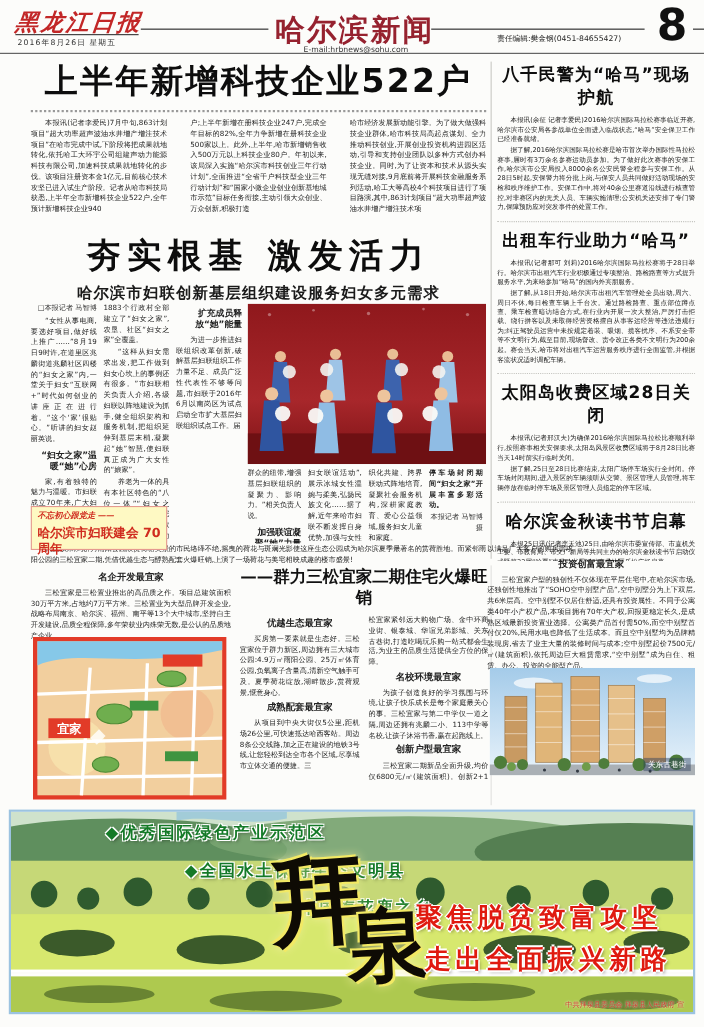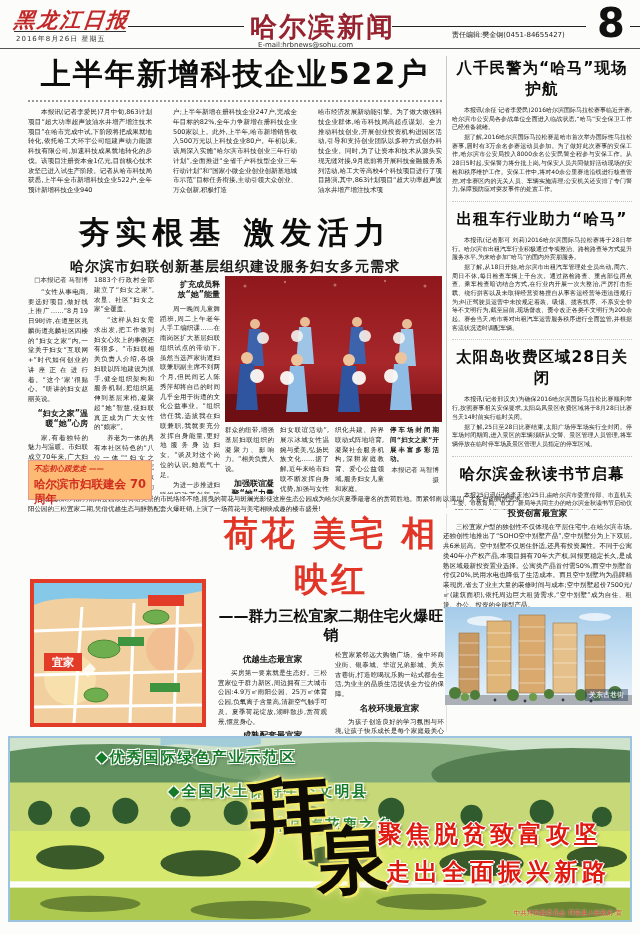--- a/index.html
+++ b/index.html
@@ -13,21 +13,21 @@
   .noindent { text-indent:0; }
   
   .logo { left:14px; top:6px; font-size:21px; font-weight:900; color:#c22727; font-style:italic;
           letter-spacing:2px; transform:skewX(-6deg); font-family:"DejaVu Serif","Liberation Serif",serif; }
   .logo-rule { left:14px; top:31px; width:112px; border-top:1.5px solid #333; }
   .mast-date { left:16px; top:34px; font-size:7px; color:#333; letter-spacing:1px; }
   .rule-l { left:128px; top:26px; width:116px; border-top:1.5px solid #222; }
   .rule-r { left:392px; top:26px; width:194px; border-top:1.5px solid #222; }
   .rule-p { left:630px; top:26px; width:10px; border-top:1.5px solid #222; }
   .section-title { left:250px; top:9px; font-size:27px; font-weight:900; color:#96222f; letter-spacing:2px; }
-  .mast-email { left:258px; top:41px; font-size:7px; color:#333; }
+  .mast-email { left:276px; top:41px; font-size:7px; color:#333; }
   .mast-editor { left:452px; top:30px; font-size:7px; color:#222; }
   .page-num { left:597px; top:0px; font-size:40px; font-weight:900; color:#111; }
   .mast-bottom { left:0; top:48px; width:640px; border-top:1px solid #555; }
   
   .vdiv { left:446px; top:56px; width:0; height:452px; border-left:1px solid #c9c9c4; }
   .vdiv2 { left:446px; top:514px; width:0; height:218px; border-left:1px solid #e2e2de; }
   
   .lead { left:28px; top:54px; width:414px; height:158px; }
   .lead h1 { font-size:30px; font-weight:900; text-align:center; letter-spacing:2px; color:#0d0d0d; }
   .dotted { margin-top:5px; border-top:2px dotted #999; }
@@ -39,21 +39,21 @@
   .women h3 { font-size:14px; font-weight:700; text-align:center; margin-top:4px; letter-spacing:1px; }
   .wz-left { position:absolute; left:0; top:64px; width:192px; height:218px; display:flex; gap:6px; overflow:hidden; }
   .wz-left > div { width:60px; overflow:hidden; }
   .byline { font-size:6.5px; color:#333; text-align:right; margin-bottom:2px; }
   .colsub { font-size:8px; font-weight:800; text-align:right; margin:4px 0; line-height:1.3; }
   .wphoto { position:absolute; left:197px; top:64px; width:217px; height:146px; overflow:hidden; }
   .wz-below { position:absolute; left:197px; top:214px; width:217px; height:68px; display:flex; gap:6px; overflow:hidden; }
   .wz-below > div { width:49px; overflow:hidden; }
   .caption { font-weight:700; }
   .credit { text-align:right; font-weight:400; color:#333; text-indent:0; }
-  .banner { position:absolute; left:0px; top:248px; width:124px; height:40px; background:#fdba74;
+  .banner { position:absolute; left:0px; top:248px; width:124px; height:40px; background:#fef9c3;
             border:1px solid #e59a90; padding:3px 5px; z-index:3; }
   .banner .l1 { font-size:7.5px; font-weight:800; font-style:italic; color:#d02c1f; }
   .banner .l2 { font-size:11.5px; font-weight:900; color:#d02c1f; margin-top:3px; letter-spacing:0px; }
   
   .rightcol { left:452px; top:56px; width:180px; height:454px; overflow:hidden; }
   .rightcol h2 { font-size:15.5px; font-weight:900; text-align:center; letter-spacing:1px; margin:2px 0 6px; color:#0d0d0d; }
   .rsep { border-top:1px dotted #c4c4bf; margin:7px 0; }
   
   .property { left:28px; top:495px; width:604px; height:238px; }
   .prop-intro { position:absolute; left:0; top:0; width:414px; height:21px; overflow:hidden; }
@@ -133,21 +133,20 @@
         <div class="colsub">“妇女之家”温暖“她”心房</div>
         <p class="p">家,有着独特的魅力与温暖。市妇联成立70年来,广大妇女不仅拥有自己的小家,还拥有一个温暖的大“家”——</p>
       </div>
       <div>
         <p class="p noindent">1883个行政村全部建立了“妇女之家”,农垦、社区“妇女之家”全覆盖。</p>
         <p class="p">“这样从妇女需求出发,把工作做到妇女心坎上的事例还有很多。”市妇联相关负责人介绍,各级妇联以阵地建设为抓手,健全组织架构和服务机制,把组织延伸到基层末梢,凝聚起“她”智慧,使妇联真正成为广大女性的“娘家”。</p>
         <p class="p">养老为一体的具有本社区特色的“八位一体”“妇女之家”创建模式,充分完善和强化了宣传、教育、维权、服务等功能。</p>
       </div>
       <div>
         <div class="colsub">扩充成员释放“她”能量</div>
-        <p class="p">周一晚间儿童舞蹈班,周二上午老年人手工编织课……在南岗区扩大基层妇联组织试点的带动下,虽然当选芦家街道妇联兼职副主席不到两个月,但民间艺人陈秀萍却将自己的时间几乎全用于街道的文化公益事业。“组织信任我,选拔我在妇联兼职,我就要充分发挥自身能量,更好地服务身边妇女。”谈及对这个岗位的认识,她底气十足。</p>
         <p class="p">为进一步推进妇联组织改革创新,破解基层妇联组织工作力量不足、成员广泛性代表性不够等问题,市妇联于2016年6月以南岗区为试点启动全市扩大基层妇联组织试点工作。届</p>
       </div>
     </div>
 
     <div class="wphoto">
       <svg viewBox="0 0 217 146" width="217" height="146">
         <defs>
           <linearGradient id="redbg" x1="0" y1="0" x2="0" y2="1">
             <stop offset="0" stop-color="#8f181c"></stop>
               <stop offset="0.6" stop-color="#a8272b"></stop>
@@ -268,20 +267,24 @@
 
       </div>
     </article>
   </aside>
 
   <section class="abs property">
     <div class="prop-intro small">
       <p class="p">入夏以来,到群力雨阳公园欣赏荷塘美景的市民络绎不绝,摇曳的荷花与斑斓光影使这座生态公园成为哈尔滨夏季最著名的赏荷胜地。而紧邻雨阳公园的三松宜家二期,凭借优越生态与醇熟配套火爆旺销,上演了一场荷花与美宅相映成趣的楼市盛景!</p>
     </div>
 
+    <div class="prop-left small">
+      <div class="prop-title-sm">名企开发最宜家</div>
+      <p class="p">三松宜家是三松置业推出的高品质之作。项目总建筑面积30万平方米,占地约7万平方米。三松置业为大型品牌开发企业,战略布局南京、哈尔滨、福州、南平等13个大中城市,坚持自主开发建设,品质全程保障,多年荣获业内殊荣无数,是公认的品质地产企业。</p>
+    </div>
 
     <div class="map">
       <svg viewBox="0 0 176 148" width="176" height="148">
         <rect x="2" y="2" width="172" height="144" fill="#f2cf9e" stroke="#e23b28" stroke-width="4"></rect>
         <path d="M4,26 C40,10 90,30 172,12 L172,4 L4,4 Z" fill="#86c8e8"></path>
         <circle cx="40" cy="100" r="26" fill="#f7e3ae" opacity="0.8"></circle>
         <circle cx="140" cy="70" r="24" fill="#f0b48a" opacity="0.6"></circle>
         <g stroke="#ffffff" stroke-width="3">
           <line x1="4" y1="52" x2="172" y2="46"></line>
           <line x1="4" y1="96" x2="172" y2="92"></line>
@@ -296,21 +299,20 @@
         <rect x="118" y="16" width="36" height="11" fill="#e23b28"></rect>
         <rect x="88" y="58" width="26" height="9" fill="#3f9440"></rect>
         <rect x="120" y="104" width="30" height="9" fill="#3f9440"></rect>
         <rect x="14" y="74" width="38" height="18" fill="#e23b28"></rect>
         <text x="33" y="87" font-size="11" font-weight="bold" fill="#ffffff" text-anchor="middle">宜家</text>
         <path d="M52,92 L60,84 L66,90 L58,98 Z" fill="#ffffff" opacity="0.8"></path>
       </svg>
     </div>
 
     <div class="prop-center">
-      <h1>荷花 美宅 相映红</h1>
       <h3>——群力三松宜家二期住宅火爆旺销</h3>
       <div class="prop-cols small">
         <div>
           <div class="prop-title-sm">优越生态最宜家</div>
           <p class="p">买房第一要素就是生态好。三松宜家位于群力新区,周边拥有三大城市公园:4.9万㎡雨阳公园、25万㎡体育公园,负氧离子含量高,清新空气触手可及。夏季荷花绽放,湖畔散步,赏荷观景,惬意身心。</p>
           <div class="prop-title-sm">成熟配套最宜家</div>
           <p class="p">从项目到中央大街仅5公里,距机场26公里,可快速抵达哈西客站。周边8条公交线路,加之正在建设的地铁3号线,让您轻松到达全市各个区域,尽享城市立体交通的便捷。三</p>
         </div>
         <div>
           <p class="p noindent">松宜家紧邻远大购物广场、金中环商业街、银泰城、华谊兄弟影城、关东古巷街,打造吃喝玩乐购一站式都会生活,为业主的品质生活提供全方位的保障。</p>

